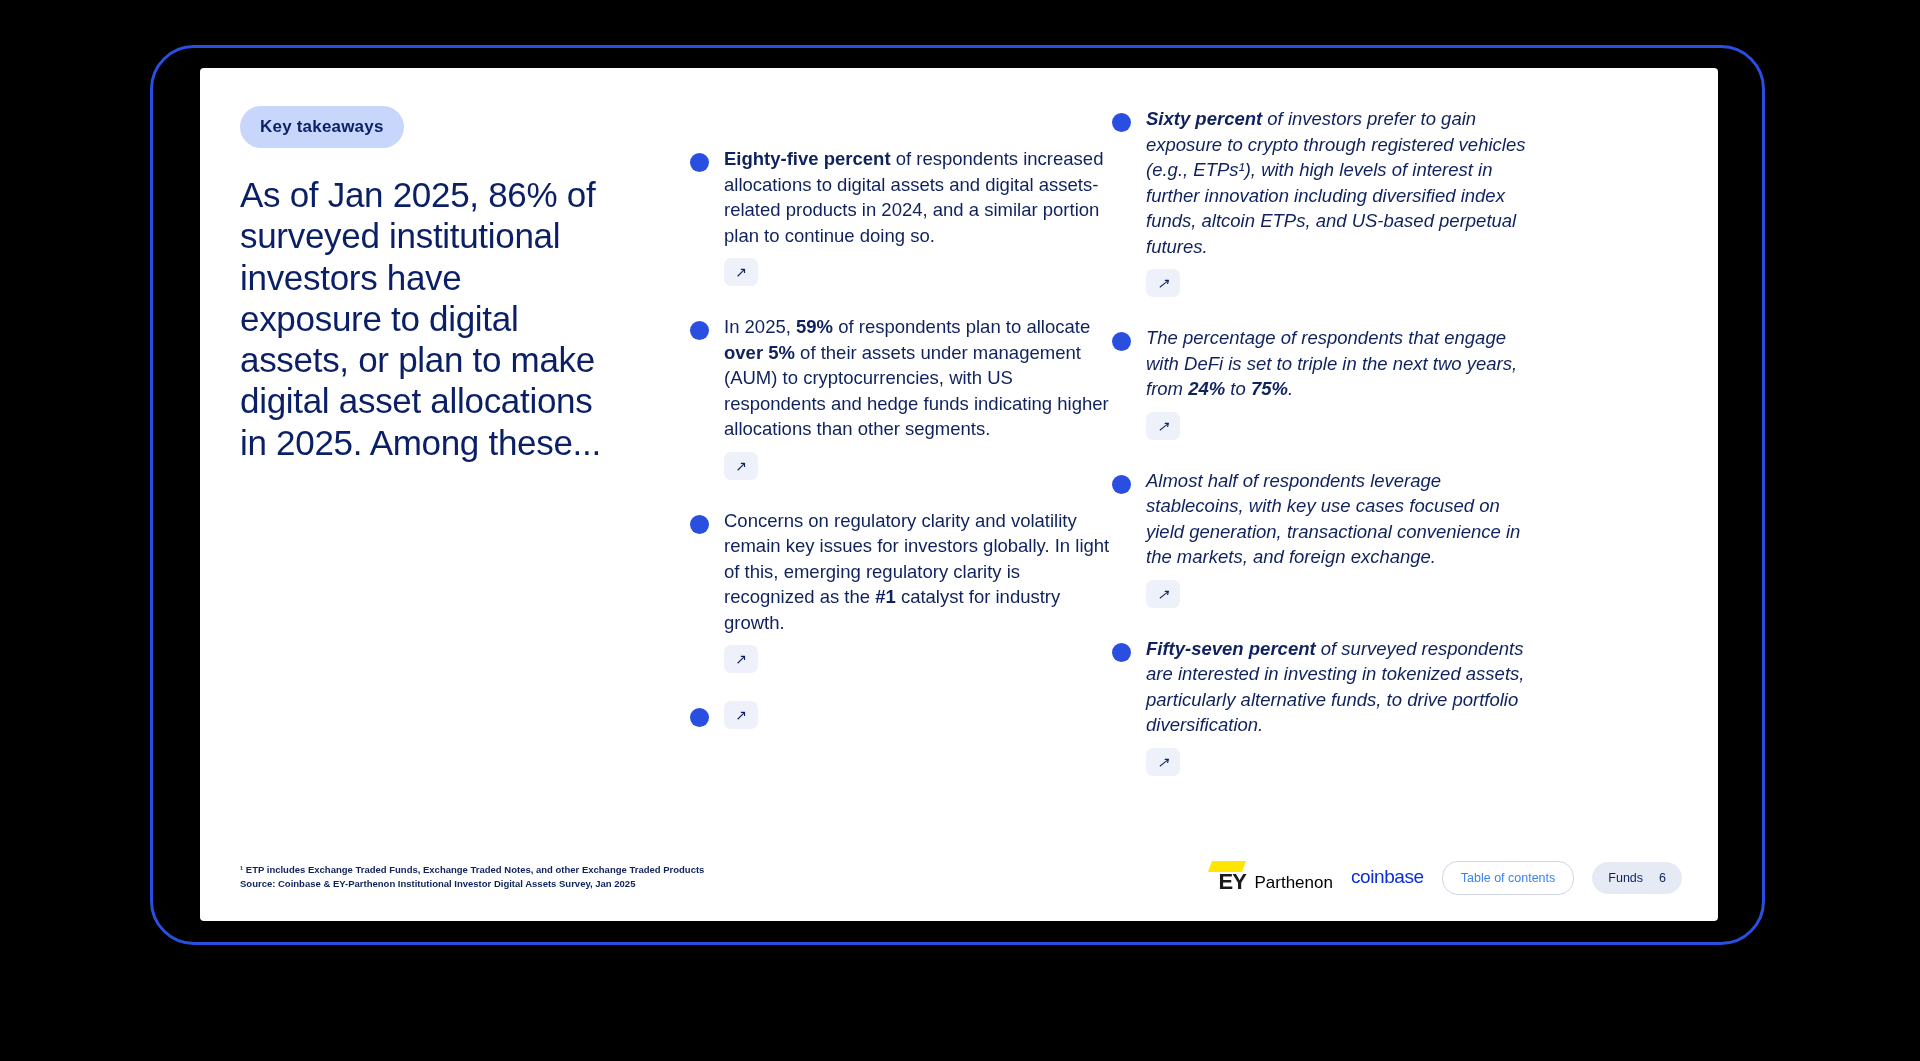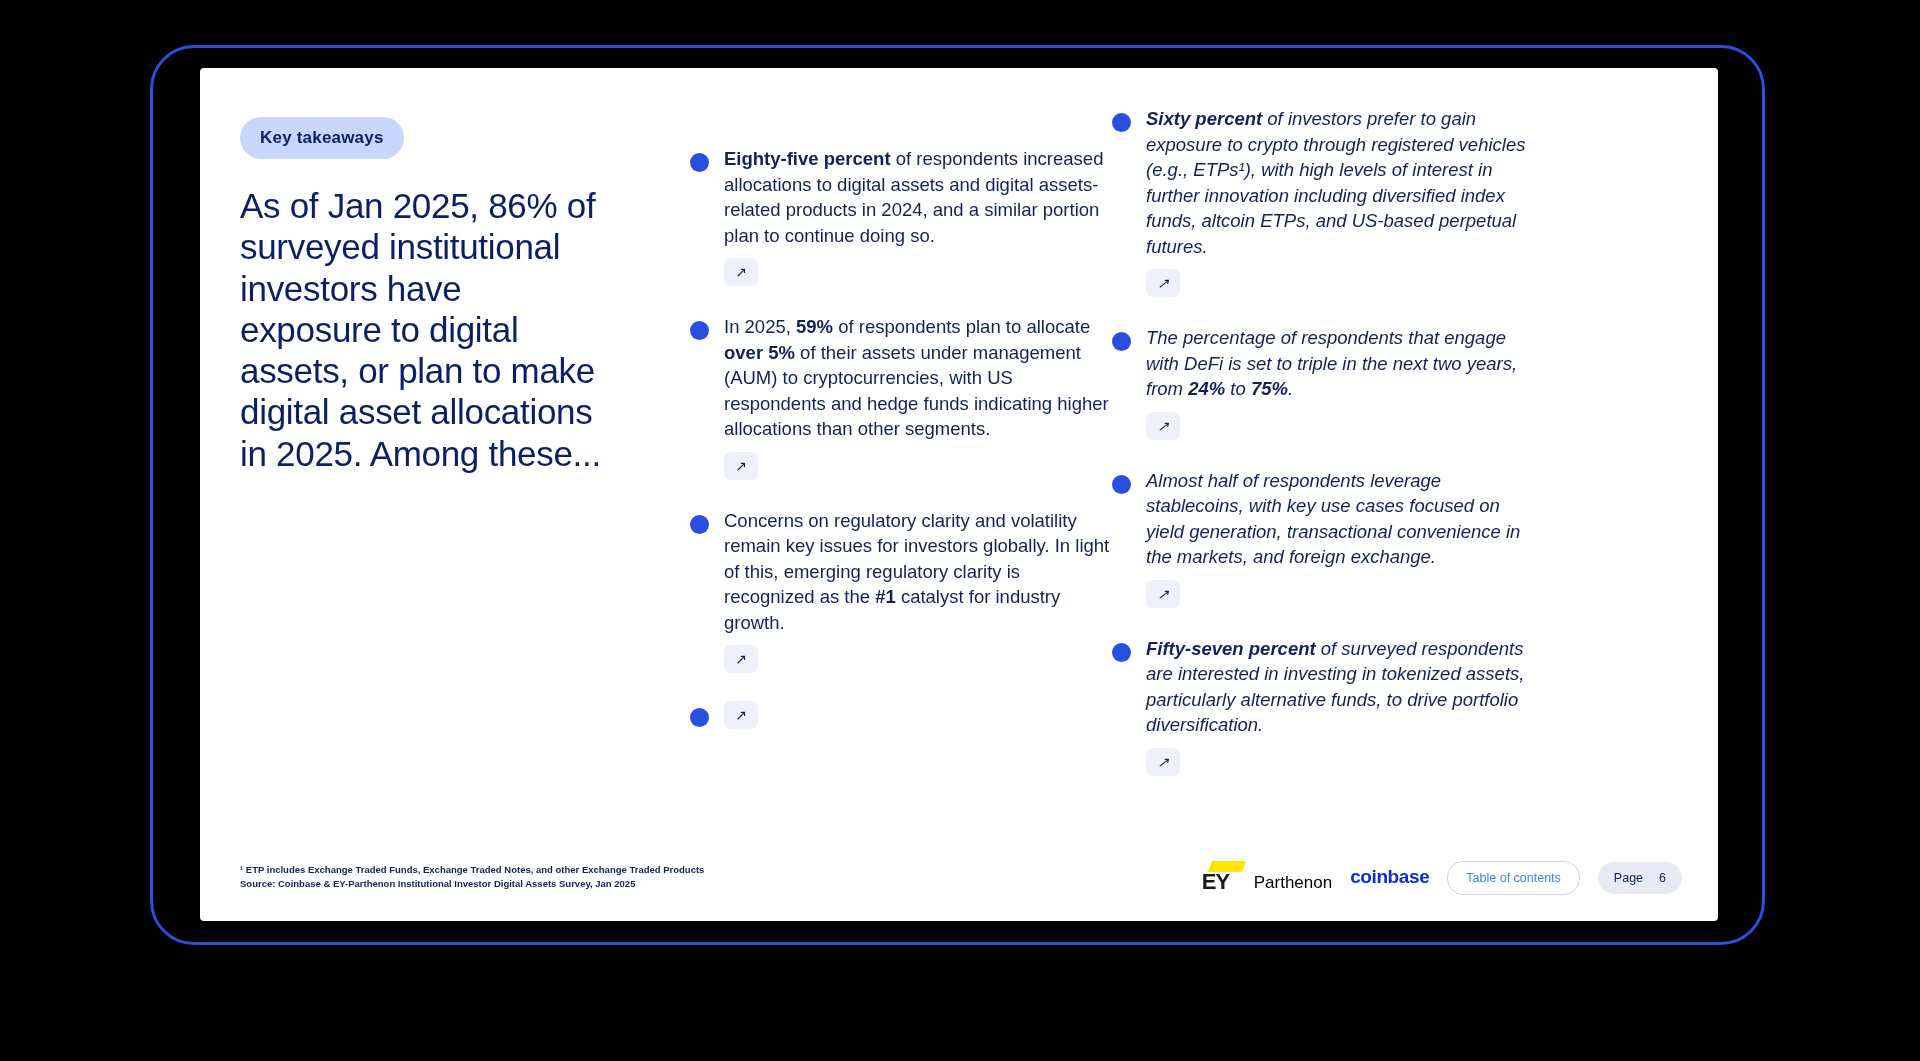--- a/index.html
+++ b/index.html
@@ -48,21 +48,20 @@
   }
   .badge {
     display: inline-block;
     background: #c9d6fb;
     color: #0a1f66;
     font-size: 17px;
     font-weight: 700;
     letter-spacing: 0.2px;
     padding: 11px 20px;
     border-radius: 22px;
-    margin-top: 11px;
   }
   .headline {
     margin-top: 26px;
     font-size: 35px;
     line-height: 1.18;
     font-weight: 400;
     color: #0a1f66;
     letter-spacing: -0.3px;
   }
   
@@ -141,36 +140,36 @@
     position: absolute;
     left: 8px;
     top: 0;
     width: 34px;
     height: 11px;
     background: #ffe600;
     transform: skewX(-20deg);
   }
   .ey-text {
     position: absolute;
-    left: 0;
+    left: 16px;
     bottom: 0;
     font-size: 22px;
     font-weight: 700;
     color: #1a1a1a;
     letter-spacing: -1px;
   }
   .parthenon {
     font-size: 17px;
     color: #000000;
     font-weight: 400;
     padding-bottom: 2px;
   }
   .coinbase {
     font-size: 19px;
-    font-weight: 700;
+    font-weight: 400;
     color: #0b2dd6;
     letter-spacing: -0.4px;
     padding-bottom: 2px;
   }
   .toc-btn {
     border: 1px solid #cfd5e6;
     border-radius: 16px;
     padding: 9px 18px;
     font-size: 12.5px;
     color: #3b82f6;
@@ -257,19 +256,19 @@
       <div class="ey-logo">
         <div class="ey-mark">
           <div class="ey-yellow"></div>
           <div class="ey-text">EY</div>
         </div>
         <div class="parthenon">Parthenon</div>
       </div>
       <div class="coinbase">coinbase</div>
       <div class="toc-btn">Table of contents</div>
       <div class="page-pill">
-        <span>Page</span>
+        <span>Funds</span>
         <span class="page-num">6</span>
       </div>
     </div>
 
   </div>
 </div>
 
 </body></html>

